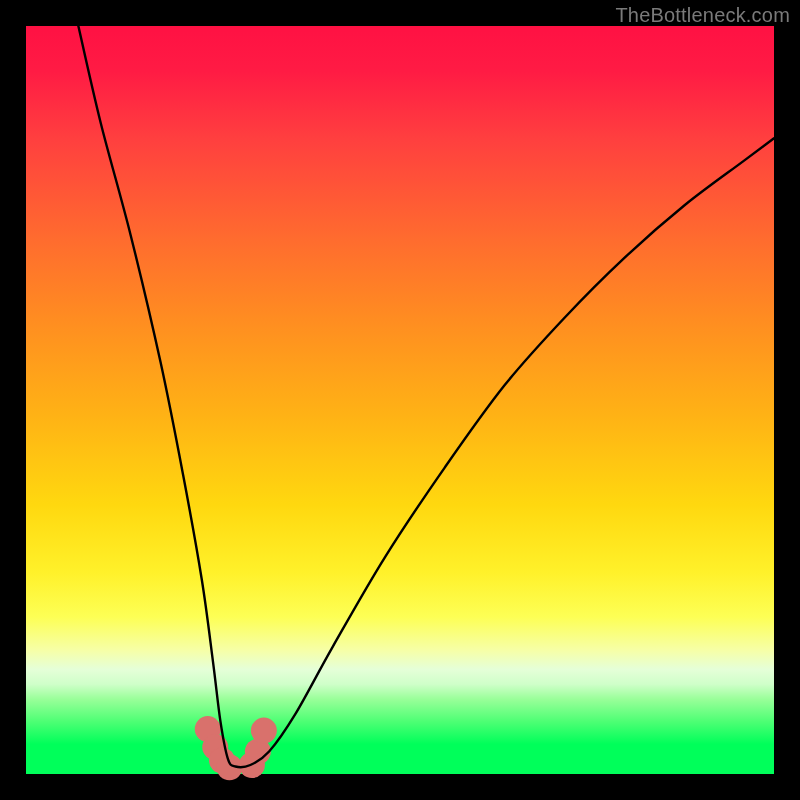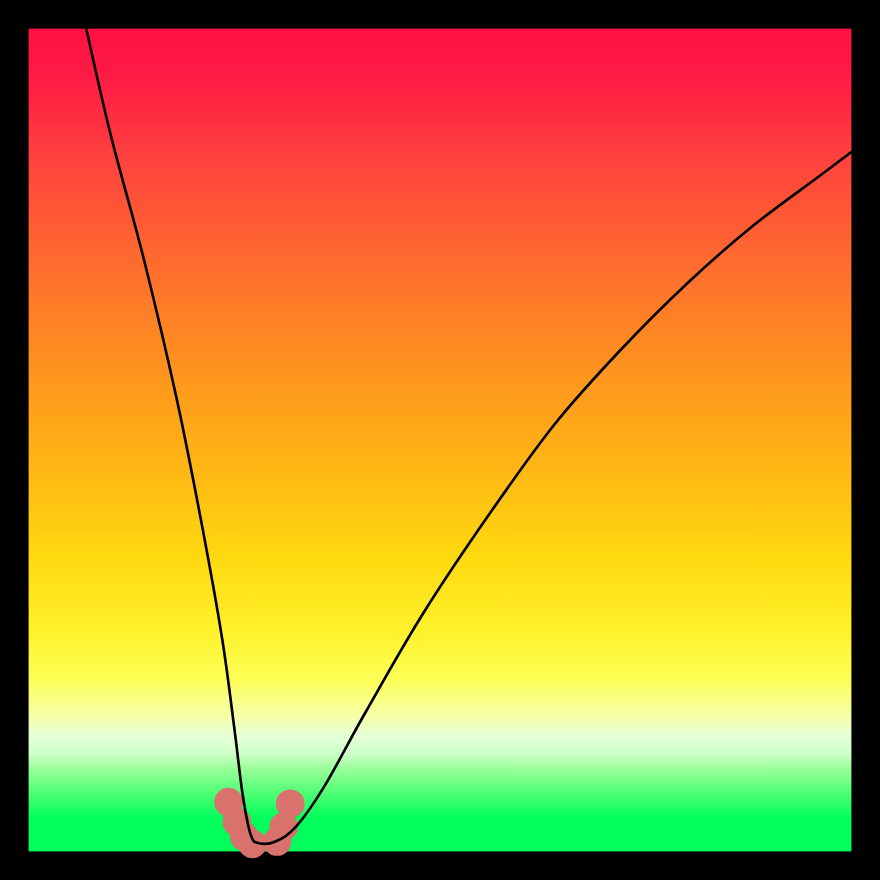--- a/index.html
+++ b/index.html
@@ -63,20 +63,21 @@
     width: 748px;
     height: 748px;
     overflow: visible;
   }
 </style>
 </head>
 <body>
 
 <div class="frame">
 
+  <div class="watermark">TheBottleneck.com</div>
 
   <div class="plot-area">
     <svg class="curve" viewBox="0 0 748 748" preserveAspectRatio="none">
       <g id="marker-group">
           <circle cx="181.76" cy="703.12" r="13" fill="#d9716c"></circle>
           <circle cx="189.24" cy="721.07" r="13" fill="#d9716c"></circle>
           <circle cx="195.98" cy="734.54" r="13" fill="#d9716c"></circle>
           <circle cx="203.46" cy="741.27" r="13" fill="#d9716c"></circle>
           <circle cx="225.90" cy="739.02" r="13" fill="#d9716c"></circle>
           <circle cx="231.88" cy="725.56" r="13" fill="#d9716c"></circle>

